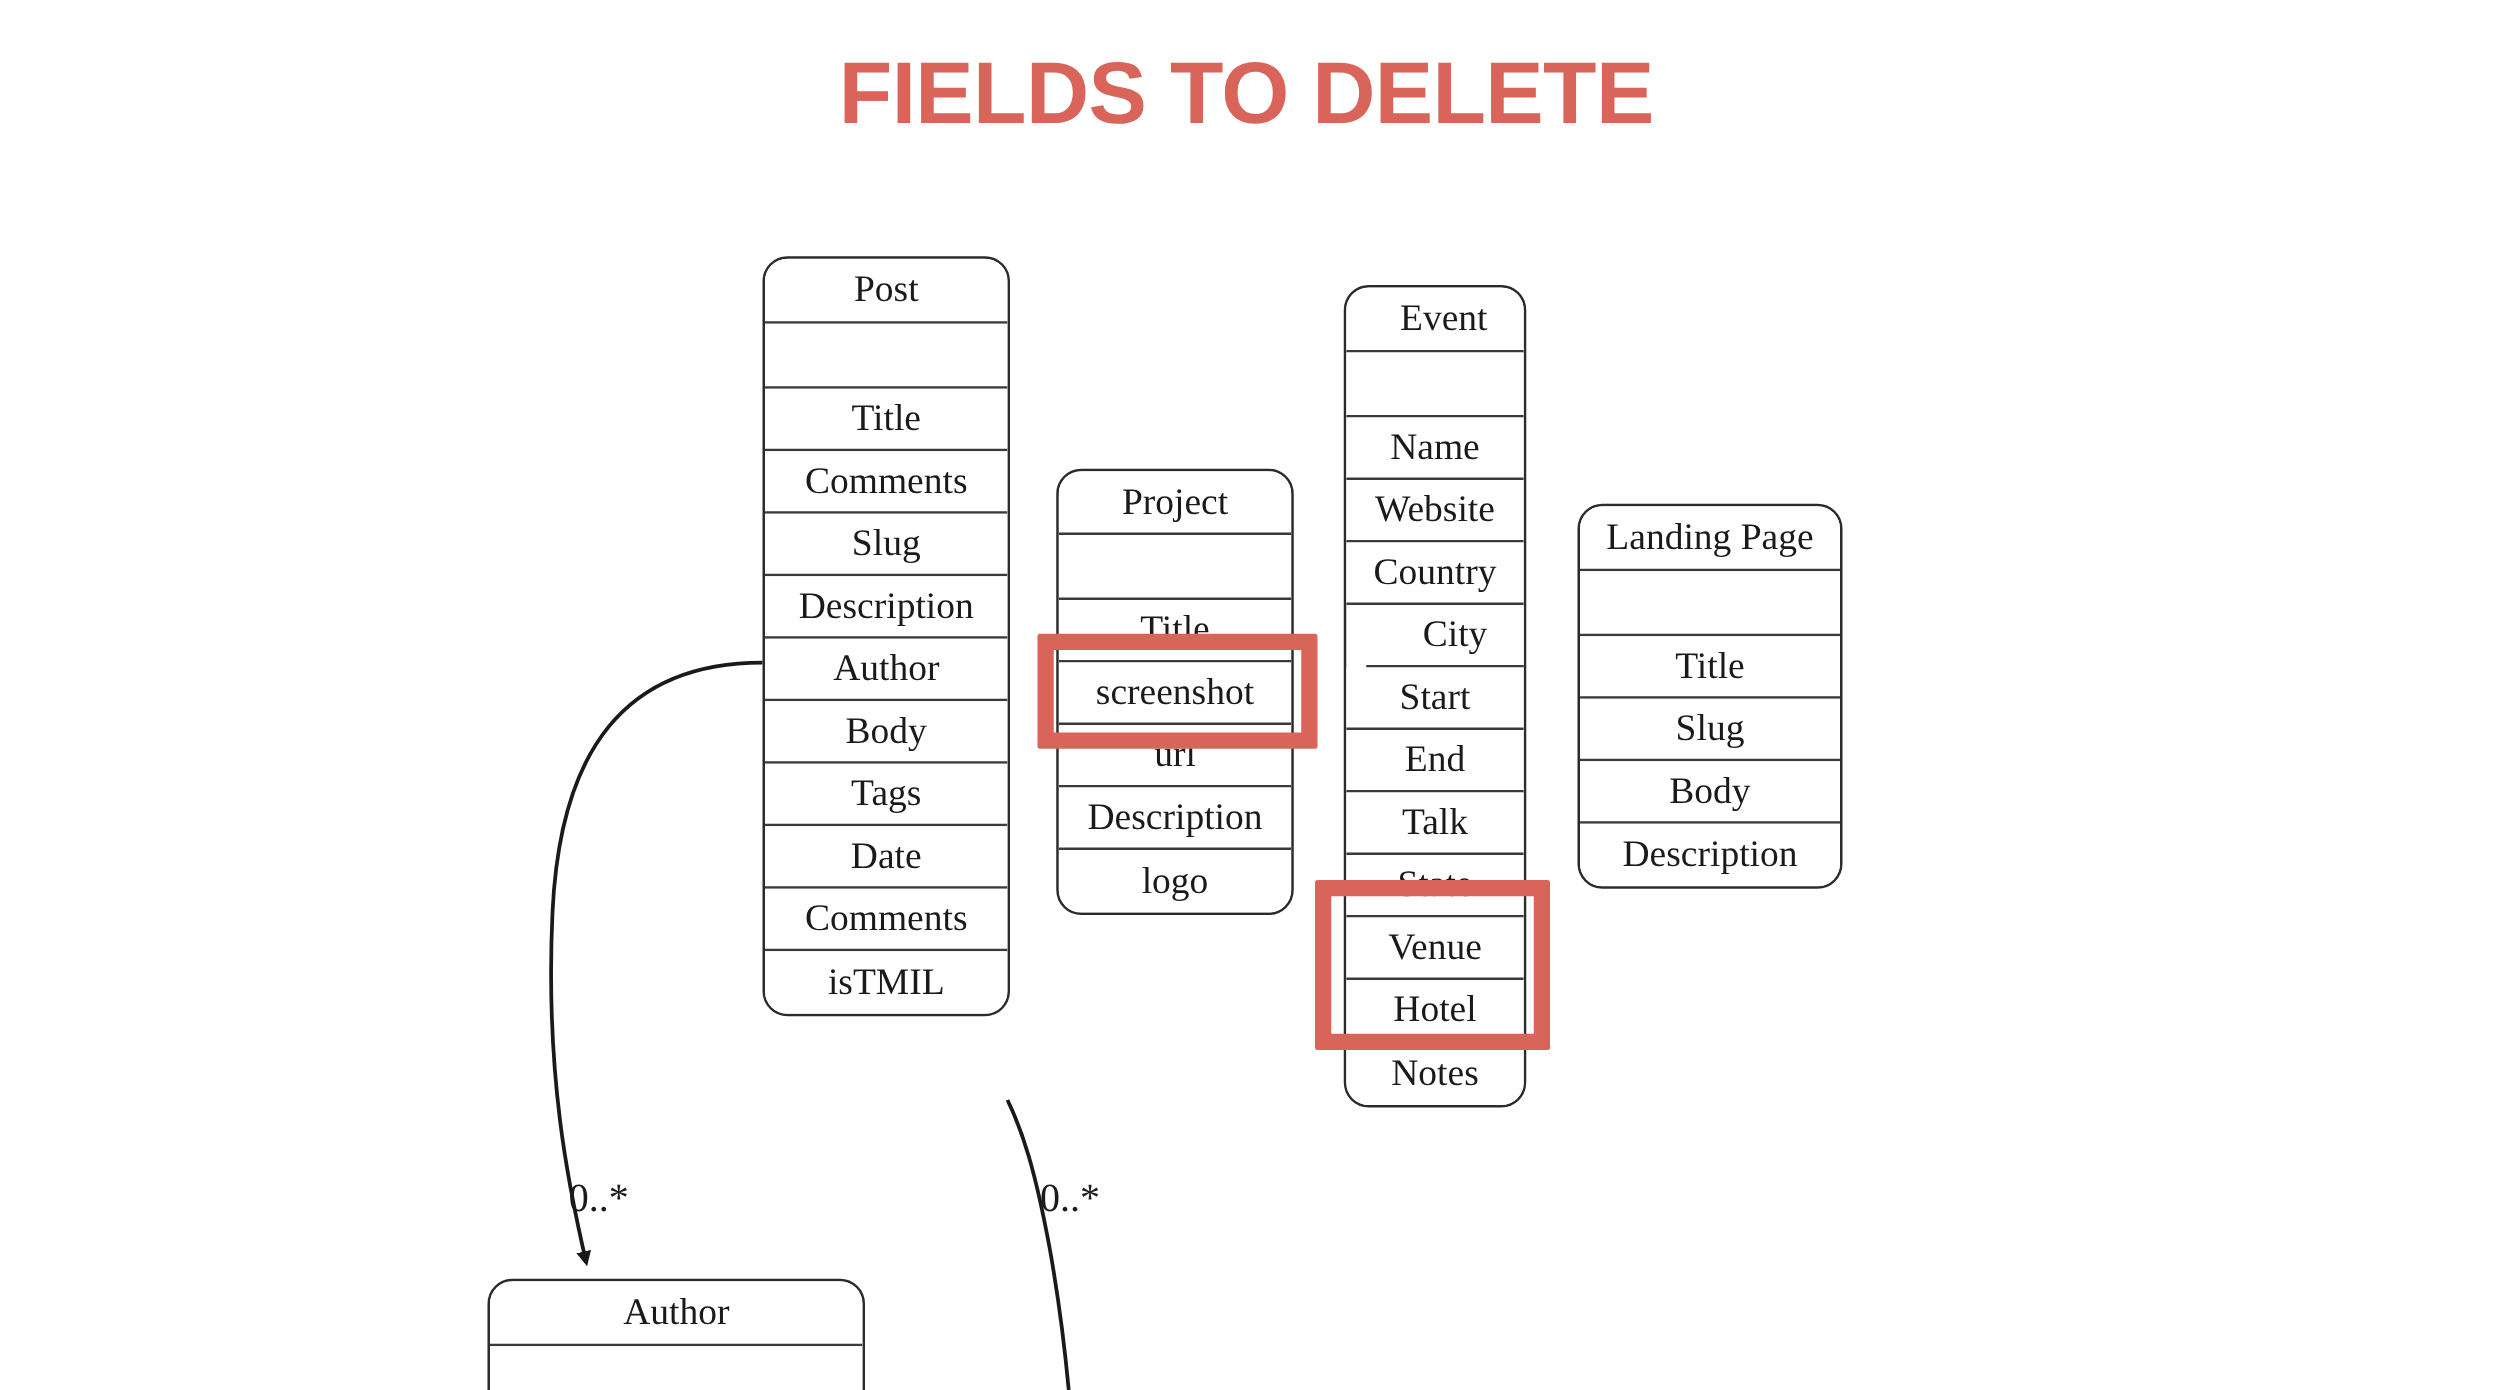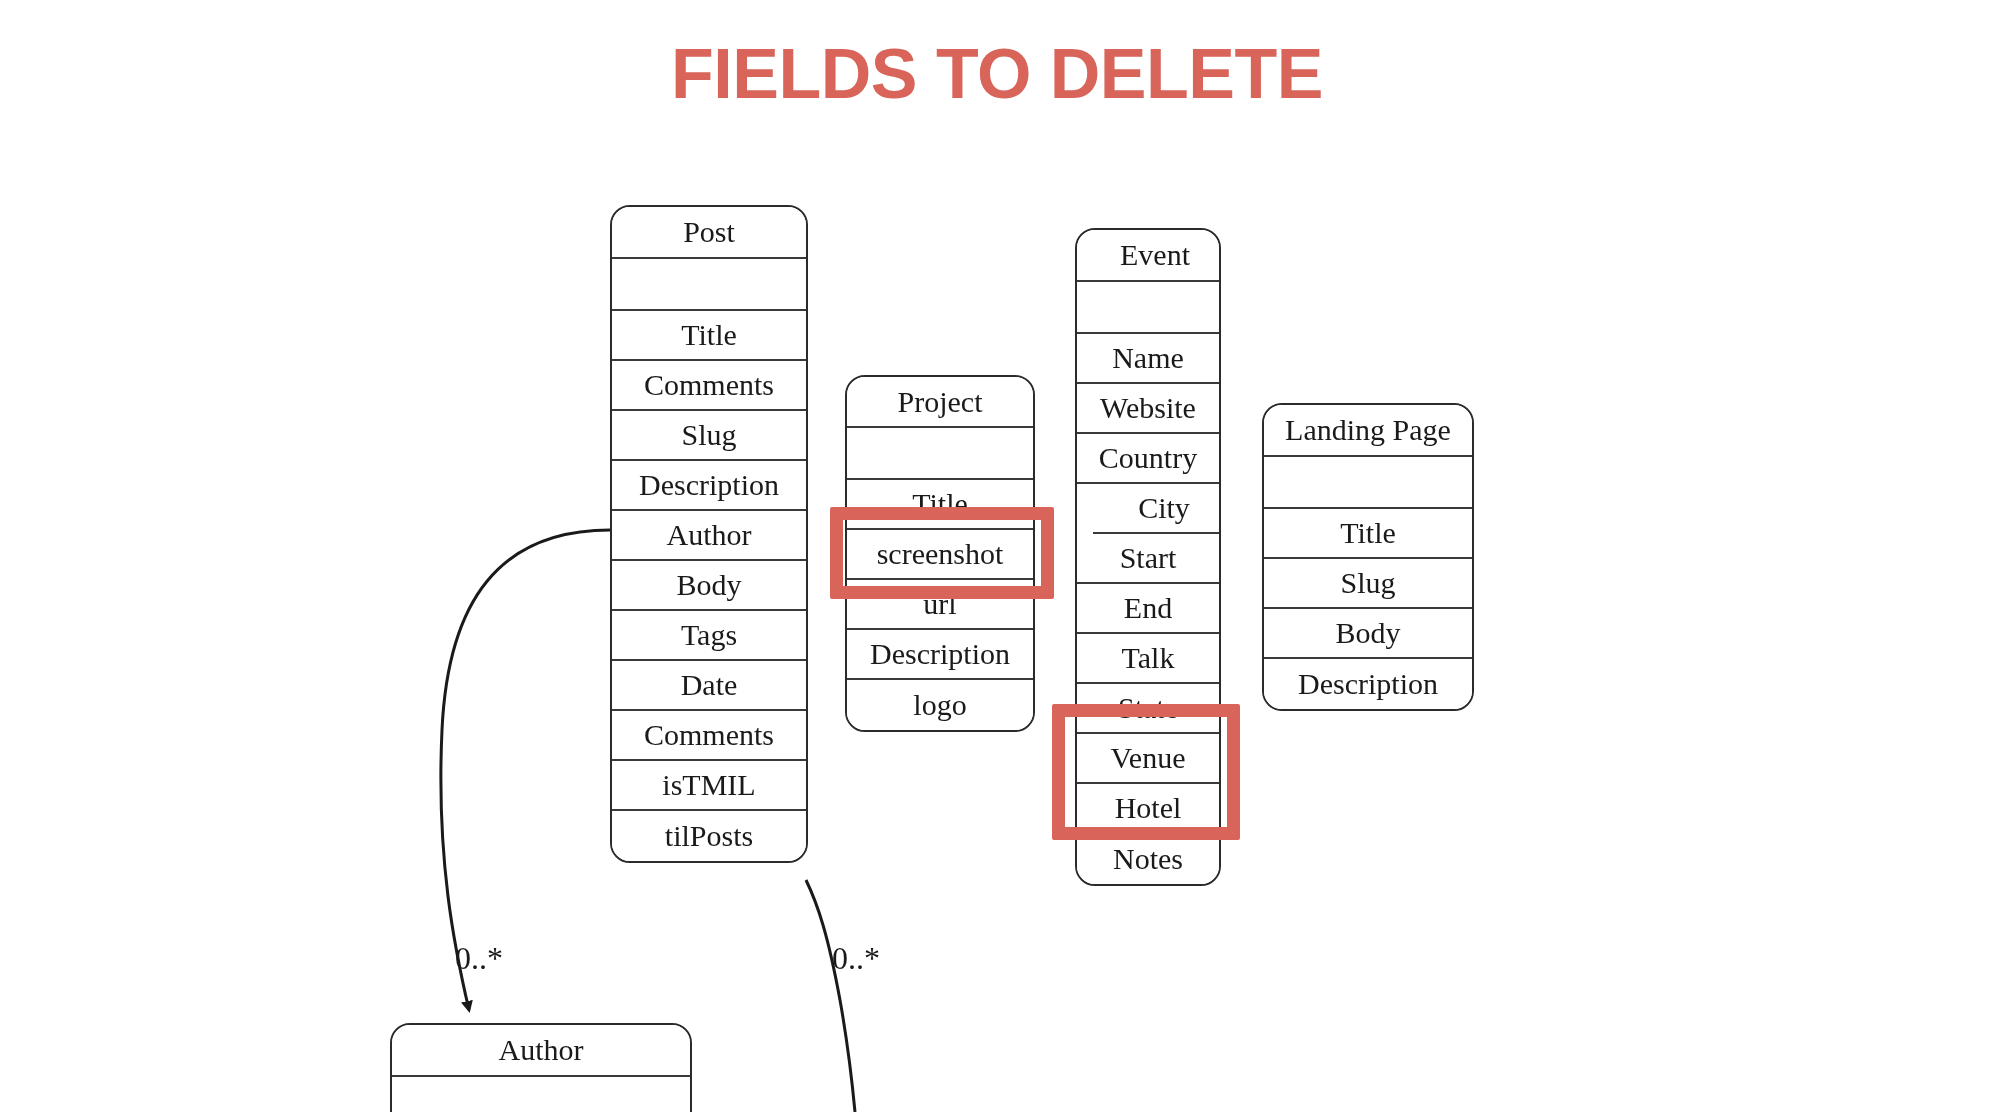--- a/index.html
+++ b/index.html
@@ -122,21 +122,20 @@
     <div class="uml-row" style="height:50px;">Title</div>
     <div class="uml-row" style="height:50px;">Comments</div>
     <div class="uml-row" style="height:50px;">Slug</div>
     <div class="uml-row" style="height:50px;">Description</div>
     <div class="uml-row" style="height:50px;">Author</div>
     <div class="uml-row" style="height:50px;">Body</div>
     <div class="uml-row" style="height:50px;">Tags</div>
     <div class="uml-row" style="height:50px;">Date</div>
     <div class="uml-row" style="height:50px;">Comments</div>
     <div class="uml-row" style="height:50px;">isTMIL</div>
-    <div class="uml-row" style="height:50px;">tilPosts</div>
   </div>
 
   <div class="uml-class" id="class-project" style="left:845px; top:375px; width:190px;">
     <div class="uml-row header" style="height:51px;">Project</div>
     <div class="uml-row spacer" style="height:52px;"></div>
     <div class="uml-row" style="height:50px;">Title</div>
     <div class="uml-row" style="height:50px;">screenshot</div>
     <div class="uml-row" style="height:50px;">url</div>
     <div class="uml-row" style="height:50px;">Description</div>
     <div class="uml-row" style="height:50px;">logo</div>

